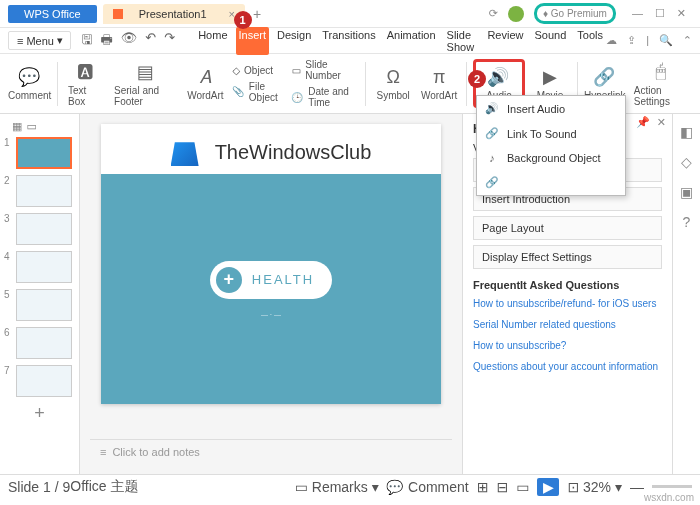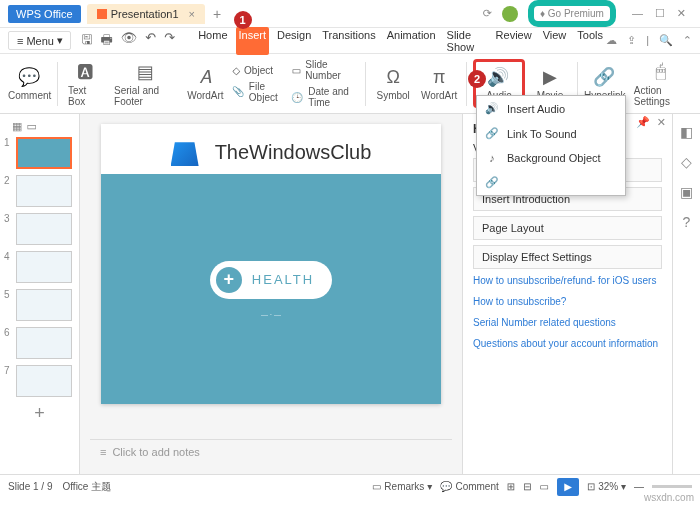--- a/index.html
+++ b/index.html
@@ -1,24 +1,24 @@
 <!DOCTYPE html>
 <html><head>
 <meta charset="utf-8">
 <style>
 *{box-sizing:border-box;margin:0;padding:0;font-family:-apple-system,"Segoe UI",Arial,sans-serif}
 body{width:700px;height:505px;overflow:hidden;background:#fff;font-size:11px;color:#333;position:relative}
 .titlebar{height:28px;display:flex;align-items:center;border-bottom:1px solid #e5e5e5;padding:0 8px}
-.wps-badge{background:#2e7cd6;color:#fff;padding:3px 8px;font-size:11px;border-radius:2px;margin-right:6px}
-.tab{background:#fdecd0;padding:4px 10px;border-radius:3px 3px 0 0;display:flex;align-items:center;gap:4px;font-size:11px}
+.wps-badge{background:#2e7cd6;color:#fff;padding:3px 16px;font-size:11px;border-radius:2px;margin-right:6px}
+.tab{background:#fdecd0;padding:4px 10px;border-radius:3px 3px 0 0;display:flex;align-items:center;gap:16px;font-size:11px}
 .tab .sq{width:10px;height:10px;background:#ff6b35;display:inline-block}
 .tab-add{margin-left:8px;font-size:14px;color:#888}
 .title-right{margin-left:auto;display:flex;gap:10px;align-items:center;color:#888}
 .avatar{width:16px;height:16px;border-radius:50%;background:#7cb342}
-.gopremium{border:6px solid #14b8a6;padding:2px 6px;border-radius:10px;font-size:10px}
+.gopremium{border:3px solid #14b8a6;padding:2px 6px;border-radius:10px;font-size:10px}
 .winbtns span{padding:0 6px}
 .menubar{height:26px;display:flex;align-items:center;padding:0 8px;border-bottom:1px solid #e5e5e5}
 .menu-btn{border:1px solid #ddd;padding:2px 8px;border-radius:2px;display:flex;align-items:center;gap:3px}
 .qat{display:flex;gap:8px;margin-left:10px;color:#666}
 .qat span{font-size:13px}
 .menus{display:flex;gap:5px;margin-left:20px;font-size:11px}
 .menu-item{padding:2px 3px}
 .menu-item.active{background:#ff6b35;color:#fff;border-radius:2px;position:relative}
 .callout{position:absolute;width:18px;height:18px;border-radius:50%;background:#c62828;color:#fff;display:flex;align-items:center;justify-content:center;font-size:11px;font-weight:bold}
 .c1{top:-16px;left:-2px}
@@ -56,21 +56,21 @@
 .rpanel .pin{position:absolute;right:22px;top:2px;color:#888}
 .rpanel .close{position:absolute;right:6px;top:2px;color:#888}
 .sect{border:1px solid #ddd;padding:5px 8px;margin-bottom:5px;background:#fafafa;font-size:11px}
 .faq h5{font-size:11px;margin:10px 0 6px}
 .faq a{display:block;color:#2e7cd6;margin-bottom:8px;font-size:10px;line-height:1.3}
 .seemore{text-align:center;color:#555;font-size:10px}
 .sidetabs{width:28px;border-left:1px solid #ddd;display:flex;flex-direction:column;align-items:center;gap:14px;padding-top:10px;color:#888;font-size:14px}
 .dropdown{position:absolute;top:95px;left:476px;width:150px;background:#fff;border:1px solid #bbb;box-shadow:2px 2px 6px rgba(0,0,0,.2);z-index:10}
 .dropdown .item{padding:6px 8px;display:flex;align-items:center;gap:8px;font-size:11px}
 .dropdown .item .dico{width:14px;text-align:center;color:#666}
-.statusbar{height:24px;border-top:1px solid #ddd;display:flex;align-items:center;padding:8px 8px;font-size:10px;color:#555;gap:10px}
+.statusbar{height:24px;border-top:1px solid #ddd;display:flex;align-items:center;padding:8px 8px;font-size:14px;color:#555;}
 .statusbar .right{margin-left:auto;display:flex;gap:8px;align-items:center}
 .playbtn{width:22px;height:18px;background:#2e7cd6;color:#fff;display:flex;align-items:center;justify-content:center;border-radius:2px}
 .watermark{position:absolute;bottom:2px;right:6px;font-size:10px;color:#aaa}
 </style>
 </head>
 <body>
 
 <div class="titlebar">
   <span class="wps-badge">WPS Office</span>
   <div class="tab">
@@ -97,21 +97,21 @@
     <span>↷</span>
   </div>
   <div class="menus">
     <span class="menu-item">Home</span>
     <span class="menu-item active"><span class="callout c1">1</span><span>Insert</span></span>
     <span class="menu-item">Design</span>
     <span class="menu-item">Transitions</span>
     <span class="menu-item">Animation</span>
     <span class="menu-item">Slide Show</span>
     <span class="menu-item">Review</span>
-    <span class="menu-item">View</span>
+    <span class="menu-item">Sound</span>
     <span class="menu-item">Tools</span>
   </div>
   <div class="menu-right">
     <span>☁</span>
     <span>⇪</span>
     <span>|</span>
     <span>🔍</span>
     <span>⌃</span>
   </div>
 </div>
@@ -250,23 +250,24 @@
   <div class="rpanel">
     <span class="pin">📌</span>
     <span class="close">✕</span>
     <h4>Help C</h4>
     <div style="font-size:11px;margin-bottom:4px">Video</div>
     <div class="sect">Bas</div>
     <div class="sect">Insert Introduction</div>
     <div class="sect">Page Layout</div>
     <div class="sect">Display Effect Settings</div>
     <div class="faq">
+      <h5>FrequentIt Asked Questions</h5>
       <a>How to unsubscribe/refund- for iOS users</a>
+      <a>Serial Number related questions</a>
       <a>How to unsubscribe?</a>
-      <a>Serial Number related questions</a>
       <a>Questions about your account information</a>
     </div>
   </div>
 
   <div class="sidetabs">
     <span>◧</span>
     <span>◇</span>
     <span>▣</span>
     <span>?</span>
   </div>

